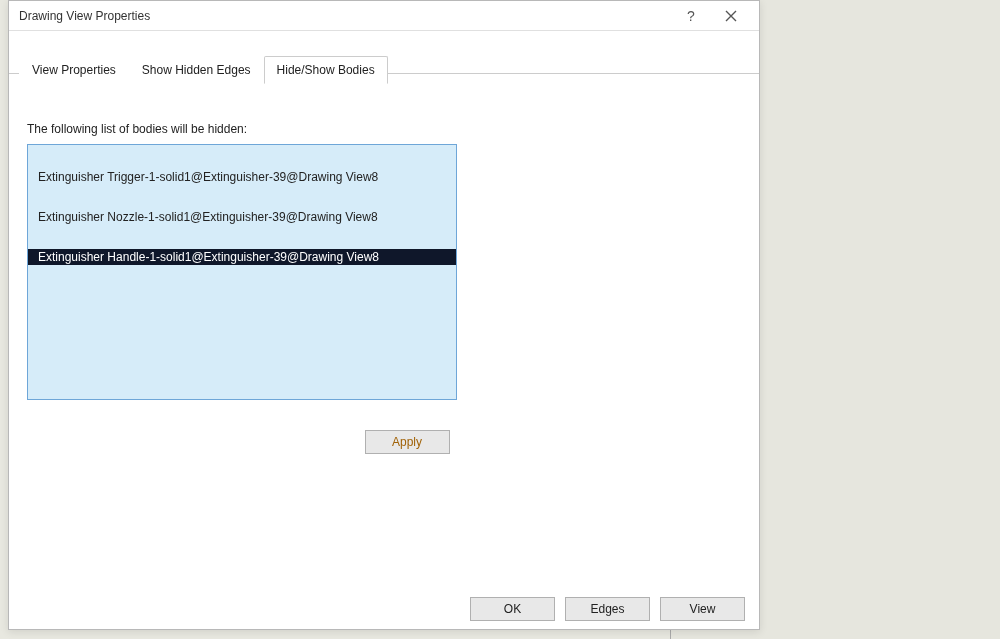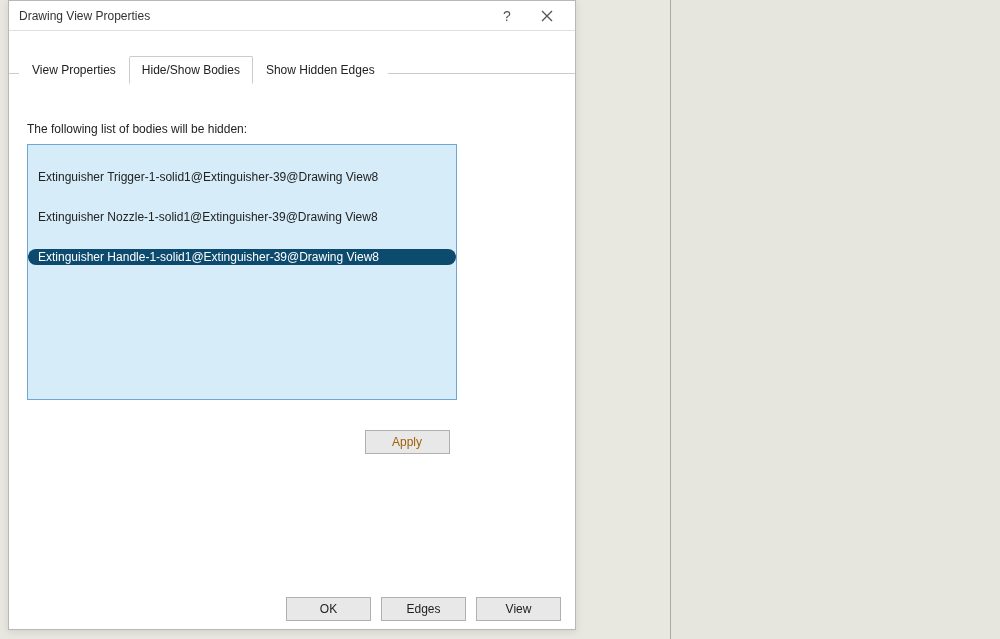--- a/index.html
+++ b/index.html
@@ -14,21 +14,21 @@
   }
   .drawing-bg {
     position: absolute;
     left: 670px; top: 0; right: 0; bottom: 0;
     background: #e6e6de;
     border-left: 1px solid #aaa;
   }
   .dialog {
     position: absolute;
     left: 8px; top: 0;
-    width: 568px; height: 630px;
+    width: 752px; height: 630px;
     background: #fff;
     border: 1px solid #b8b8b8;
     box-shadow: 0 2px 8px rgba(0,0,0,0.1);
   }
   .titlebar {
     height: 30px;
     display: flex;
     align-items: center;
     padding: 0 8px 0 10px;
     background: #fff;
@@ -69,23 +69,22 @@
   .label { font-size: 12px; color: #222; margin-bottom: 8px; margin-top: 36px; }
   .listbox {
     width: 430px; height: 256px;
     border: 1px solid #6ea6d8;
     background: #d6ecf9;
     font-size: 12px;
     overflow: hidden;
   }
   .listitem { padding: 1px 10px; color: #222; white-space: nowrap; margin-top: 24px; }
   .listitem.selected {
-    background: #0c4a6e;
+    background: #0f172a;
     color: #fff;
-    border-radius: 8px;
   }
   .apply-row {
     margin-top: 30px;
     display: flex;
     justify-content: center;
     width: 430px;
     padding-left: 330px;
   }
   .btn-std {
     width: 85px; height: 24px;
@@ -133,22 +132,22 @@
     <div class="btn">?</div>
     <div class="btn">
       <svg width="12" height="12" viewBox="0 0 12 12">
           <path d="M1 1 L11 11 M11 1 L1 11" stroke="#555" stroke-width="1.4"></path>
         </svg>
     </div>
   </div>
 
   <div class="tabs">
     <div class="tab">View Properties</div>
+    <div class="tab">Show Hidden Edges</div>
     <div class="tab active">Hide/Show Bodies</div>
-    <div class="tab">Show Hidden Edges</div>
   </div>
 
   <div class="content">
     <div class="label">The following list of bodies will be hidden:</div>
     <div class="listbox">
       <div class="listitem">Extinguisher Trigger-1-solid1@Extinguisher-39@Drawing View8</div>
       <div class="listitem">Extinguisher Nozzle-1-solid1@Extinguisher-39@Drawing View8</div>
       <div class="listitem selected">Extinguisher Handle-1-solid1@Extinguisher-39@Drawing View8</div>
     </div>
     <div class="apply-row">

